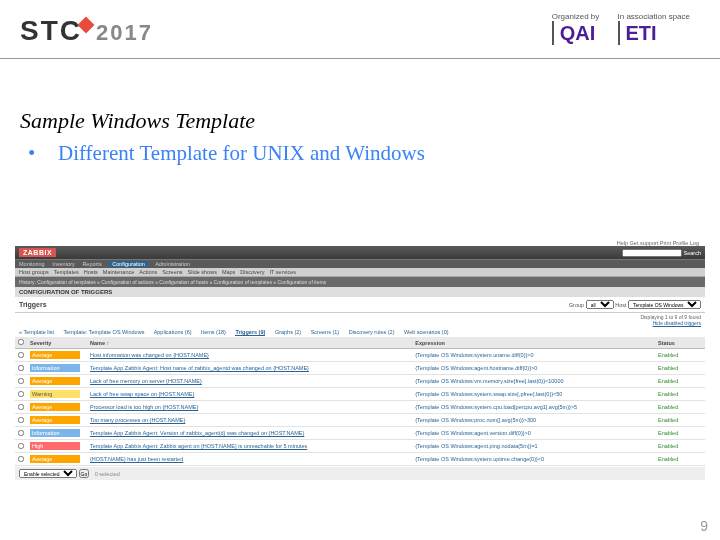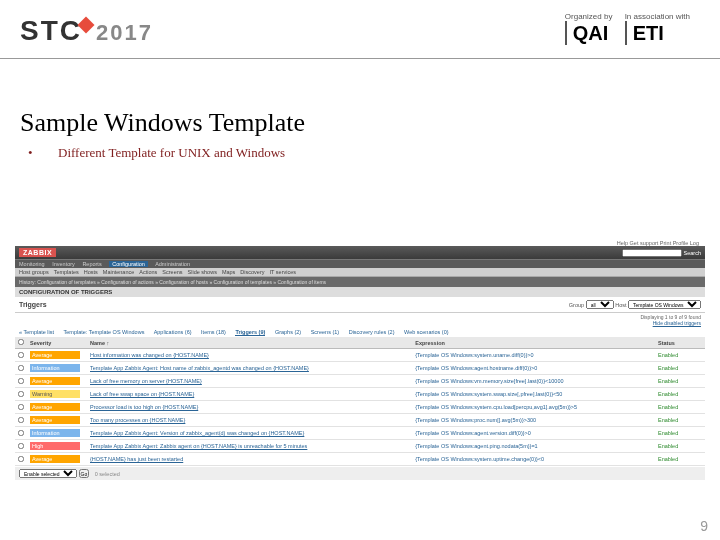--- a/index.html
+++ b/index.html
@@ -4,27 +4,27 @@
 <style>
   * { box-sizing: border-box; margin: 0; padding: 0; }
   body { width: 720px; height: 540px; background: #fff; font-family: Arial, sans-serif; position: relative; overflow: hidden; }
   .slide { width: 720px; height: 540px; position: relative; }
   .header-area { position: absolute; top: 10px; left: 0; width: 720px; height: 50px; }
   .logo-stc { position: absolute; left: 20px; top: 5px; font-weight: bold; }
   .logo-stc .stc { font-size: 28px; color: #333; letter-spacing: 2px; }
   .logo-stc .diamond { display: inline-block; width: 12px; height: 12px; background: #e74c3c; transform: rotate(45deg); margin-left: -2px; vertical-align: top; margin-top: 4px; }
   .logo-stc .year { font-size: 22px; color: #888; letter-spacing: 2px; margin-left: 4px; }
   .sponsors { position: absolute; right: 30px; top: 2px; font-size: 8px; color: #555; }
-  .sponsors .col { display: inline-block; vertical-align: top; margin-left: 10px; }
+  .sponsors .col { display: inline-block; vertical-align: top; margin-left: 16px; }
   .sponsors .bar { border-left: 2px solid #555; padding-left: 6px; display: inline-block; }
-  .sponsors .brand { font-size: 20px; font-weight: bold; color: #000000; line-height: 24px; }
+  .sponsors .brand { font-size: 20px; font-weight: bold; color: #4c1d95; line-height: 24px; }
   .hr { position: absolute; top: 58px; left: 0; width: 720px; height: 1px; background: #999; }
 
-  .title { position: absolute; top: 108px; left: 20px; font-family: 'Times New Roman', serif; font-size: 26px; color: #000; }
-  .bullets { position: absolute; top: 142px; left: 28px; font-family: 'Times New Roman', serif; font-size: 13px; color: #7f1d1d; line-height: 22px; }
+  .title { position: absolute; top: 108px; left: 20px; font-family: 'Times New Roman', serif; font-size: 22px; color: #000; font-style: italic; }
+  .bullets { position: absolute; top: 142px; left: 28px; font-family: 'Times New Roman', serif; font-size: 21px; color: #3b82f6; line-height: 22px; }
   .bullets li { list-style: none; }
   .bullets .dot { display: inline-block; width: 30px; }
 
   .screenshot { position: absolute; top: 240px; left: 15px; width: 690px; font-size: 5.5px; color: #444; }
   .top-links { text-align: right; color: #666; padding-right: 6px; }
   .zbx-header { background: linear-gradient(#5a5a5a,#3a3a3a); color: #fff; padding: 2px 4px; display: flex; align-items: center; }
   .zbx-logo { background: #d9534f; color: #fff; font-weight: bold; padding: 1px 4px; font-size: 7px; letter-spacing: 0.5px; margin-right: 6px; }
   .zbx-search { margin-left: auto; }
   .zbx-search input { font-size: 5px; height: 8px; width: 60px; }
   .zbx-nav { background: #5a5a5a; color: #ccc; padding: 1px 4px; border-top: 1px solid #777; }
@@ -69,21 +69,21 @@
 <div class="header-area">
   <div class="logo-stc">
     <span class="stc">STC</span><span class="diamond"></span><span class="year">2017</span>
   </div>
   <div class="sponsors">
     <div class="col">
       <div>Organized by</div>
       <div class="bar"><span class="brand">QAI</span></div>
     </div>
     <div class="col">
-      <div>In association with</div>
+      <div>In association space</div>
       <div class="bar"><span class="brand">ETI</span></div>
     </div>
   </div>
 </div>
 <div class="hr"></div>
 
 <div class="title">Sample Windows Template</div>
 <ul class="bullets">
   <li><span class="dot">•</span><span>Different Template for UNIX and Windows</span></li>
 </ul>

